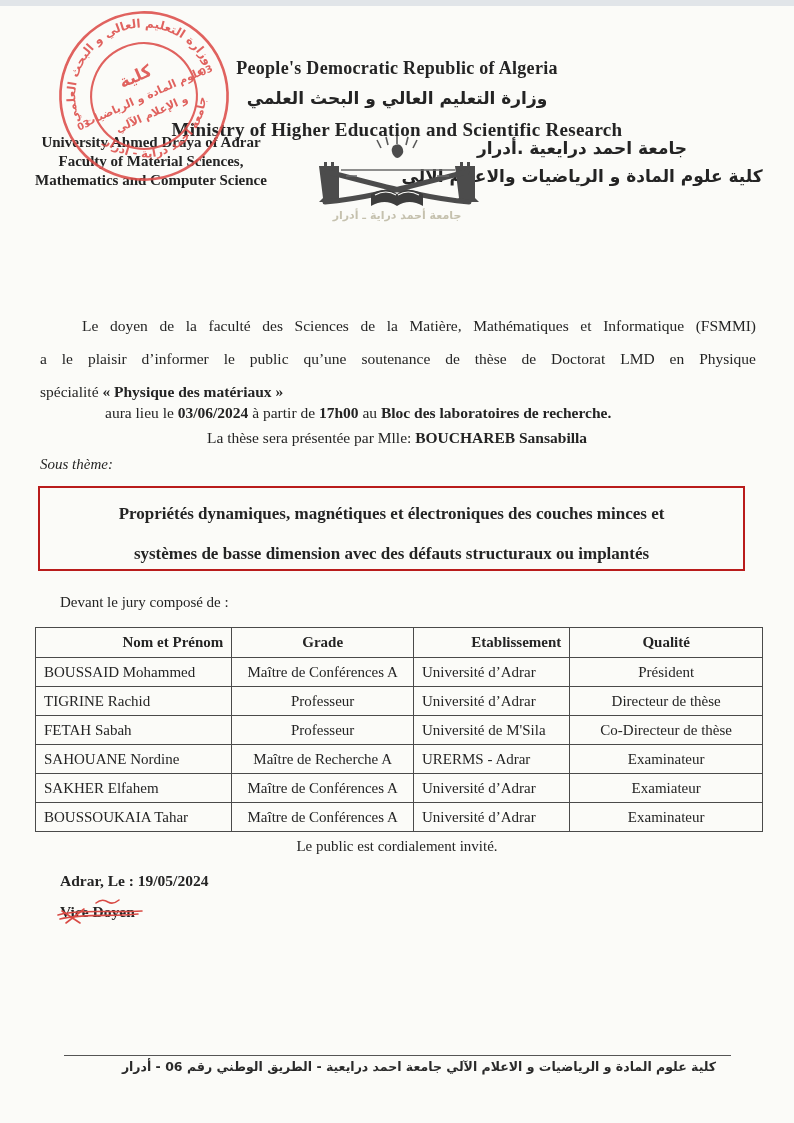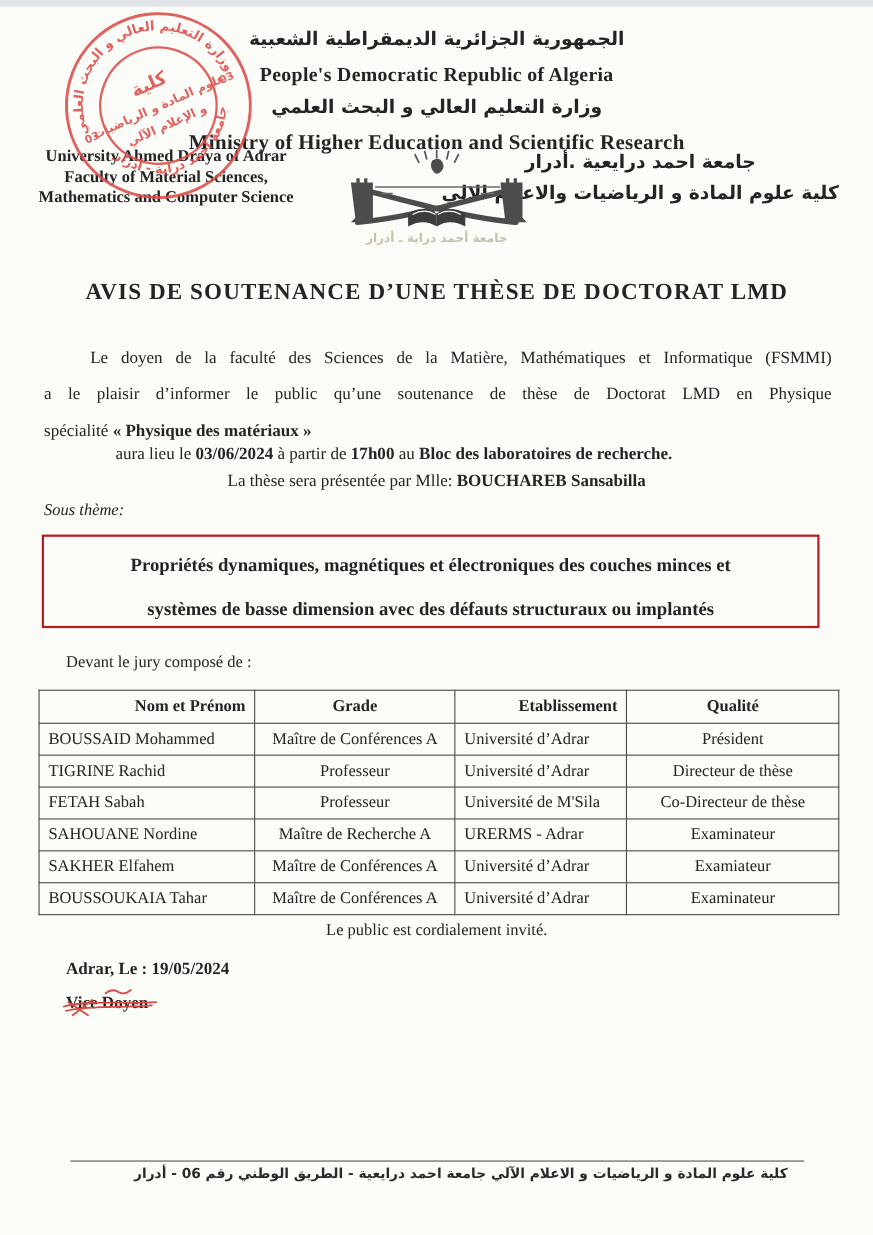--- a/index.html
+++ b/index.html
@@ -67,21 +67,20 @@
   .footer-text { top:1059px; font-size:12.5px; font-weight:bold; color:#2a2a2a;padding-left:44px; }
 
   .stamp text { fill:#dd4e4a; font-family:"DejaVu Sans", sans-serif; font-weight:bold; }
 </style>
 </head>
 <body>
 
 <div class="page">
   <div class="abs top-edge"></div>
 
-  <div class="abs center ar h-ar1">الجمهورية الجزائرية الديمقراطية الشعبية</div>
   <div class="abs center h-en1">People's Democratic Republic of Algeria</div>
   <div class="abs center ar h-ar2">وزارة التعليم العالي و البحث العلمي</div>
   <div class="abs center h-en2">Ministry of Higher Education and Scientific Research</div>
 
   <div class="abs univ-left">
     <div>University Ahmed Draya of Adrar</div>
     <div>Faculty of Material Sciences,</div>
     <div>Mathematics and Computer Science</div>
   </div>
 
@@ -135,21 +134,20 @@
     <text font-size="13.5">
       <textPath href="#arcBottom" startOffset="50%" text-anchor="middle">جامعة احمد دراية - أدرار</textPath>
     </text>
     <text x="100" y="82" text-anchor="middle" font-size="19">كلية</text>
     <text x="100" y="105" text-anchor="middle" font-size="12.5">علوم المادة و الرياضيات</text>
     <text x="100" y="126" text-anchor="middle" font-size="12.5">و الإعلام الآلي</text>
     <text x="24" y="106" text-anchor="middle" font-size="11">03</text>
     <text x="176" y="106" text-anchor="middle" font-size="11">03</text>
   </svg>
 
-  <div class="abs center title">AVIS DE SOUTENANCE D’UNE THÈSE DE DOCTORAT LMD</div>
 
   <div class="abs para">
     <div class="jline indent">Le doyen de la faculté des Sciences de la Matière, Mathématiques et Informatique (FSMMI)</div>
     <div class="jline">a le plaisir d’informer le public qu’une soutenance de thèse de Doctorat LMD en Physique</div>
     <div><span>spécialité </span><span class="bold">« Physique des matériaux »</span></div>
   </div>
 
   <div class="abs when"><span>aura lieu le </span><span class="bold">03/06/2024</span><span> à partir de </span><span class="bold">17h00</span><span> au </span><span class="bold">Bloc des laboratoires de recherche.</span></div>
 
   <div class="abs center presented"><span>La thèse sera présentée par Mlle: </span><span class="bold">BOUCHAREB Sansabilla</span></div>

